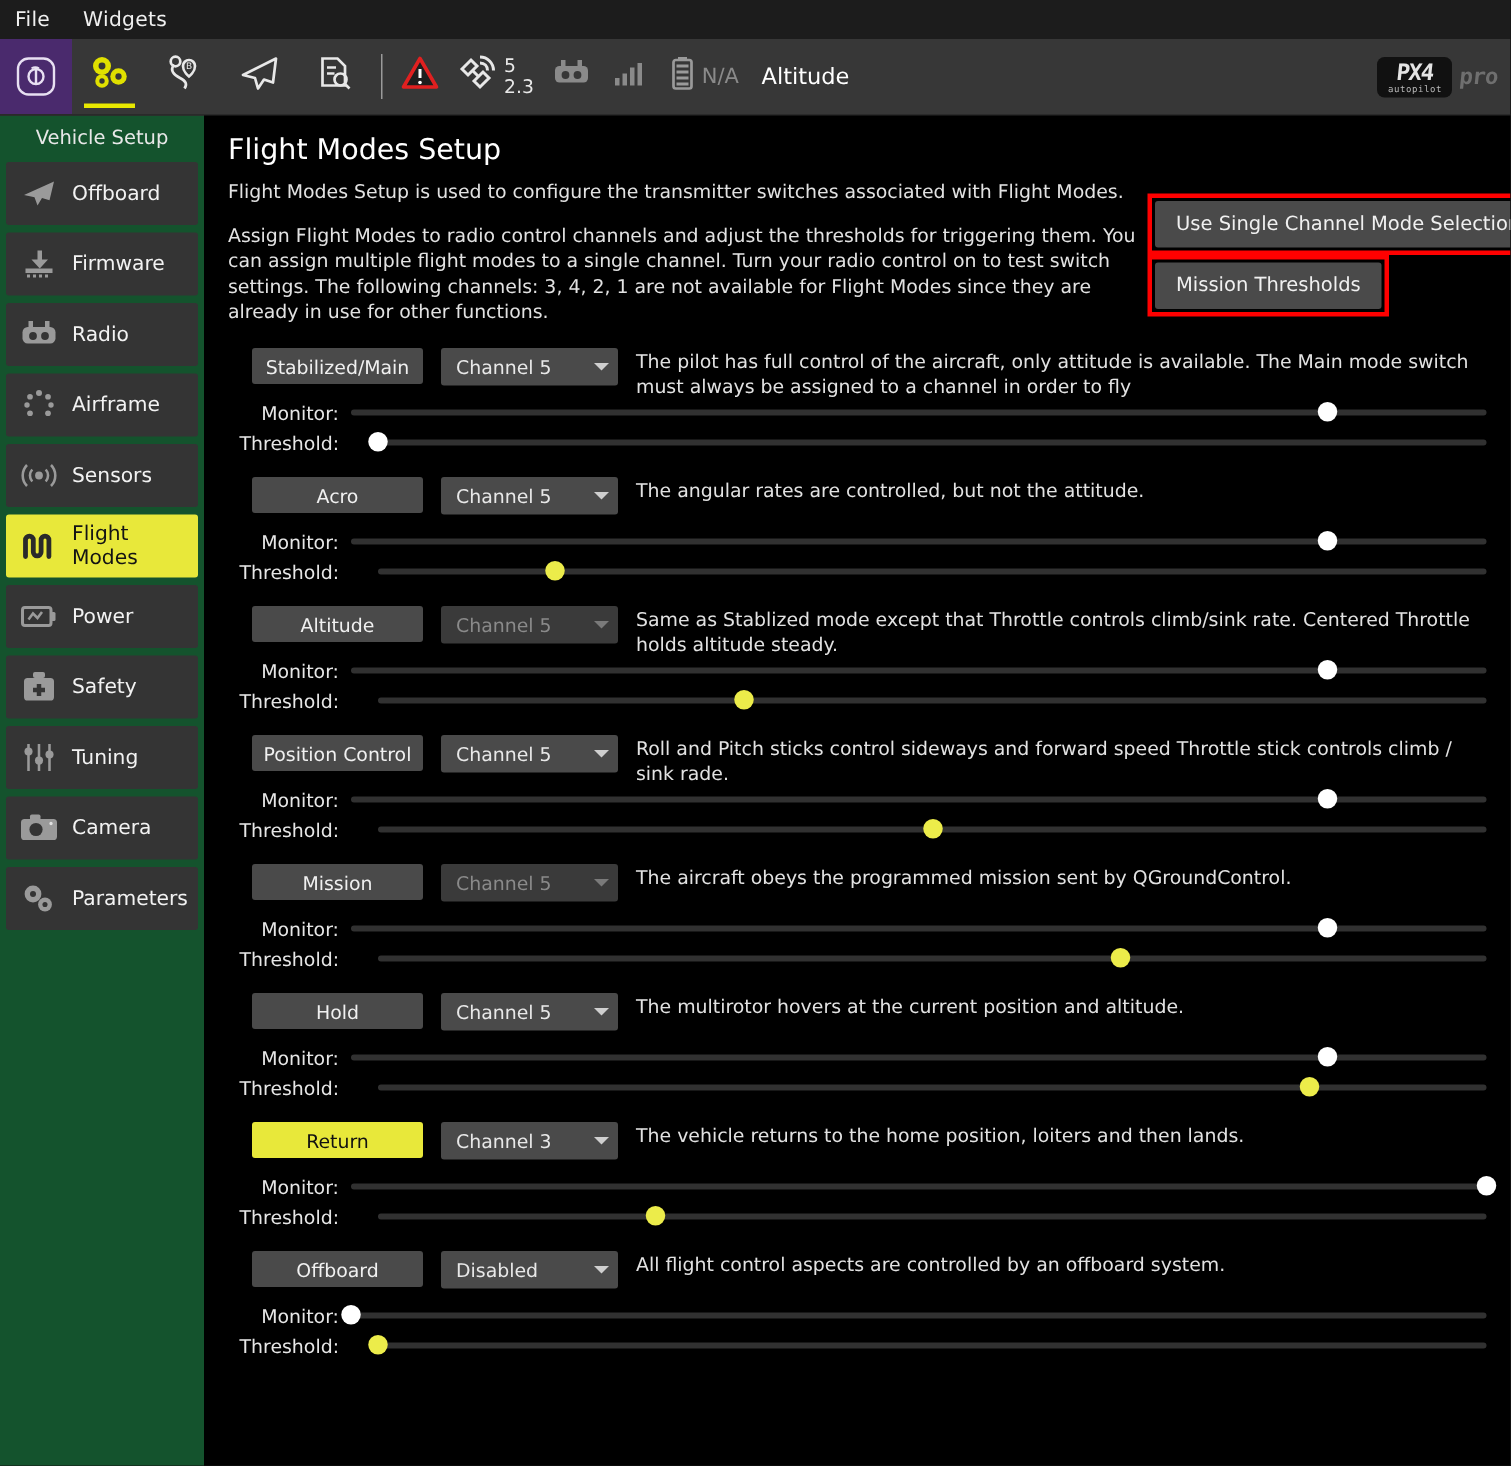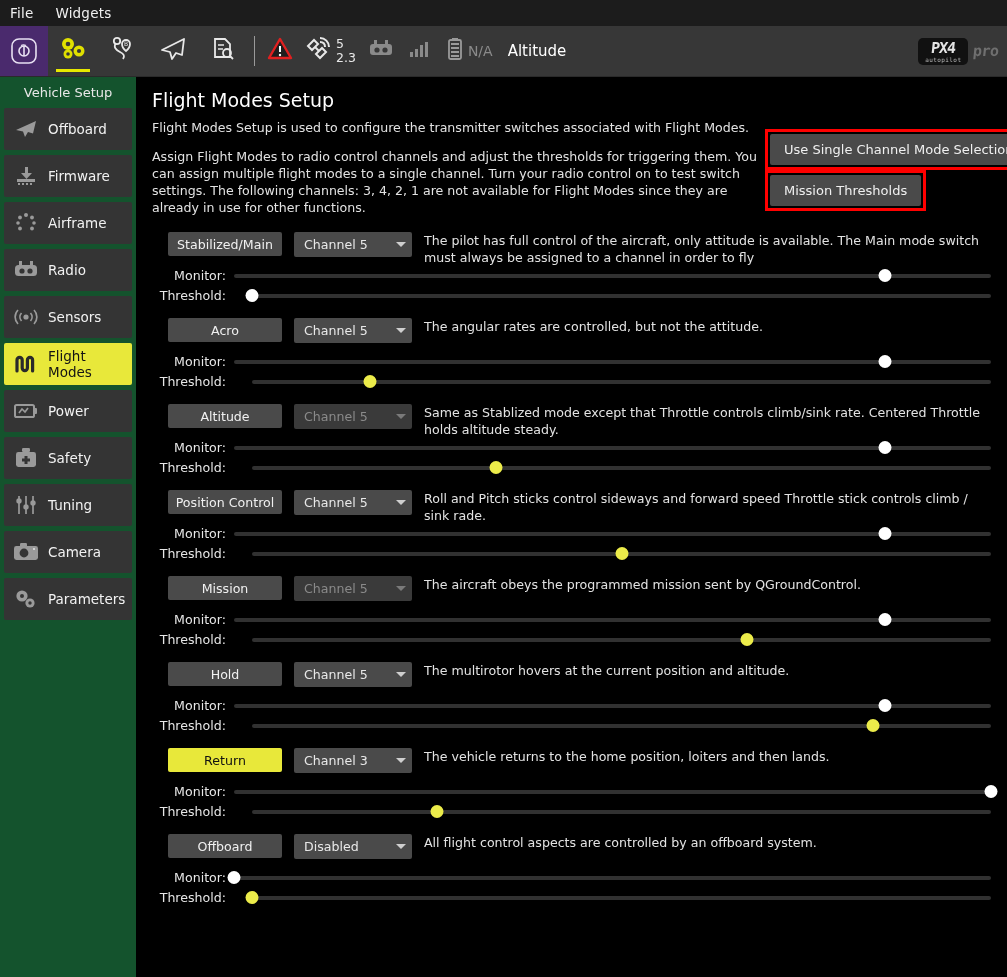--- a/index.html
+++ b/index.html
@@ -302,21 +302,21 @@
     color: #e2e2e2;
     line-height: 1.33;
     flex: 1;
     padding-top: 1px;
     max-width: 560px;
   }
 
   
   .slider-line {
     display: flex;
-    align-items: center;
+    align-items: flex-start;
     position: absolute;
     left: 0;
     right: 0;
   }
   .sl-label {
     width: 82px;
     text-align: right;
     font-size: 12.6px;
     color: #e6e6e6;
     flex: none;
@@ -521,50 +521,50 @@
               <rect x="12" y="18" width="2" height="2"></rect>
               <rect x="16" y="18" width="2" height="2"></rect>
             </g>
         </svg>
       </span>
       <span class="side-label">Firmware</span>
     </div>
 
     <div class="side-item">
       <span class="side-icon">
+        <svg width="26" height="20" viewBox="0 0 26 20">
+          <rect x="2" y="5" width="22" height="11" rx="3.5" fill="#9a9a9a"></rect>
+          <rect x="6" y="1" width="3" height="5" fill="#9a9a9a"></rect>
+          <rect x="17" y="1" width="3" height="5" fill="#9a9a9a"></rect>
+          <circle cx="9" cy="11" r="2.6" fill="#343434"></circle>
+          <circle cx="17" cy="11" r="2.6" fill="#343434"></circle>
+        </svg>
+      </span>
+      <span class="side-label">Radio</span>
+    </div>
+
+    <div class="side-item">
+      <span class="side-icon">
         <svg width="24" height="22" viewBox="0 0 24 22">
           <g fill="#9a9a9a">
             <circle cx="12" cy="3" r="2"></circle>
               <circle cx="18" cy="5.5" r="1.9"></circle>
               <circle cx="20" cy="11" r="1.8"></circle>
             <circle cx="18" cy="16.5" r="1.9"></circle>
               <circle cx="6" cy="5.5" r="1.9"></circle>
               <circle cx="4" cy="11" r="1.8"></circle>
             <circle cx="6" cy="16.5" r="1.9"></circle>
           </g>
         </svg>
       </span>
       <span class="side-label">Airframe</span>
     </div>
 
     <div class="side-item">
       <span class="side-icon">
-        <svg width="26" height="20" viewBox="0 0 26 20">
-          <rect x="2" y="5" width="22" height="11" rx="3.5" fill="#9a9a9a"></rect>
-          <rect x="6" y="1" width="3" height="5" fill="#9a9a9a"></rect>
-          <rect x="17" y="1" width="3" height="5" fill="#9a9a9a"></rect>
-          <circle cx="9" cy="11" r="2.6" fill="#343434"></circle>
-          <circle cx="17" cy="11" r="2.6" fill="#343434"></circle>
-        </svg>
-      </span>
-      <span class="side-label">Radio</span>
-    </div>
-
-    <div class="side-item">
-      <span class="side-icon">
         <svg width="26" height="22" viewBox="0 0 26 22">
           <circle cx="13" cy="11" r="2.6" fill="#9a9a9a"></circle>
           <g fill="none" stroke="#9a9a9a" stroke-width="1.7">
             <path d="M8.5 7a6 6 0 0 0 0 8"></path>
               <path d="M17.5 7a6 6 0 0 1 0 8"></path>
             <path d="M5 4a10 10 0 0 0 0 14"></path>
               <path d="M21 4a10 10 0 0 1 0 14"></path>
           </g>
         </svg>
       </span>

